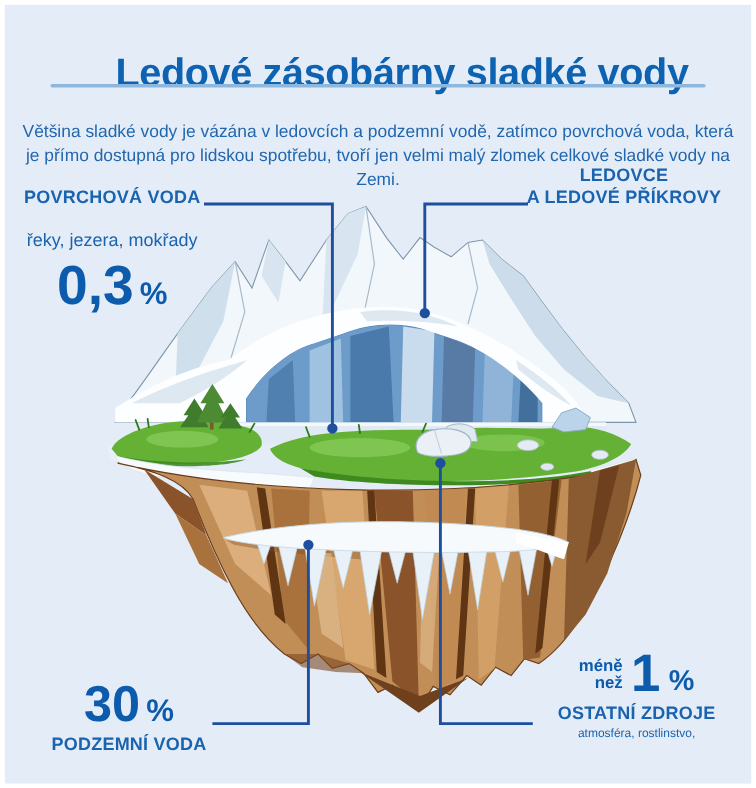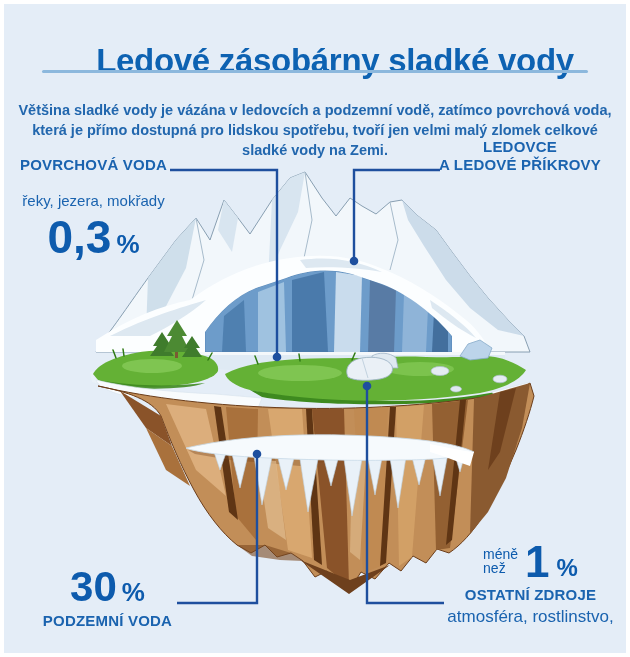--- a/index.html
+++ b/index.html
@@ -4,41 +4,41 @@
 <style>
   html,body{margin:0;padding:0;background:#ffffff;}
   .canvas{position:relative;width:630px;height:657px;background:#ffffff;overflow:hidden;
           font-family:"Liberation Sans",sans-serif;}
   .bg{position:absolute;left:4px;top:4px;right:4px;bottom:4px;background:#e4edf7;}
   .abs{position:absolute;}
   .title{left:0;top:20px;width:630px;text-align:center;font-size:33px;font-weight:700;
          color:#0d62b2;letter-spacing:-0.3px;padding-left:20px;}
   .divider{left:42px;top:70px;width:546px;height:3px;background:#8cb8dd;border-radius:2px;}
   .intro{left:14px;top:85px;width:602px;text-align:center;font-size:14.5px;line-height:1.4;
-         font-weight:700;color:#2267ae;}
+         font-weight:400;color:#2267ae;}
   .stat{color:#1a63af;text-align:center;}
   .caps{font-size:15px;font-weight:700;letter-spacing:0.2px;line-height:1.2;}
   .sub{font-size:15px;font-weight:500;line-height:1.2;margin-top:18px;}
   .num{margin-top:4px;line-height:1;color:#0d5bad;font-weight:700;}
   .num .n{font-size:46px;}
   .num .u{font-size:26px;margin-left:5px;}
   .stat-surface{left:6px;top:156px;width:175px;}
   .stat-glaciers{left:420px;top:138px;width:200px;}
   .stat-glaciers .num{transform:translateX(10px);}
   .stat-groundwater{left:30px;top:566px;width:155px;}
   .stat-groundwater .num{margin-top:0;}
   .stat-groundwater .num .n{font-size:42px;}
   .stat-groundwater .caps{margin-top:4px;}
   .stat-other{left:443px;top:540px;width:175px;}
   .qrow{display:flex;justify-content:center;align-items:flex-start;gap:7px;}
-  .qual{font-size:14px;font-weight:400;line-height:1.0;text-align:left;margin-top:7px;color:#0d5bad;}
+  .qual{font-size:14px;font-weight:700;line-height:1.0;text-align:right;margin-top:7px;color:#0d5bad;}
   .bign{font-size:44px;font-weight:700;line-height:1;color:#0d5bad;}
   .bigu{font-size:24px;font-weight:700;color:#0d5bad;margin-top:14px;}
   .stat-other .caps{margin-top:2px;}
-  .stat-other .sub{font-size:17px;line-height:1.25;margin-top:2px;}
+  .stat-other .sub{font-size:10px;line-height:1.25;margin-top:2px;}
   svg{display:block;}
 </style>
 </head>
 <body>
 
 <div class="canvas">
   <div class="bg"></div>
 
   <svg class="abs" style="left:0;top:0" width="630" height="657" viewBox="0 0 630 657">
 

